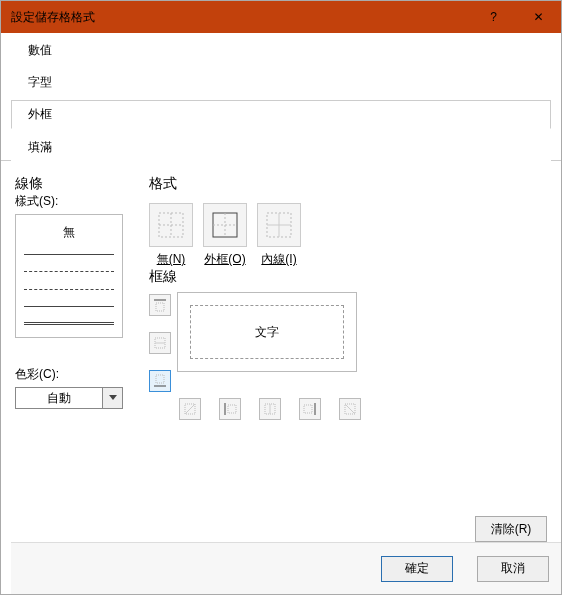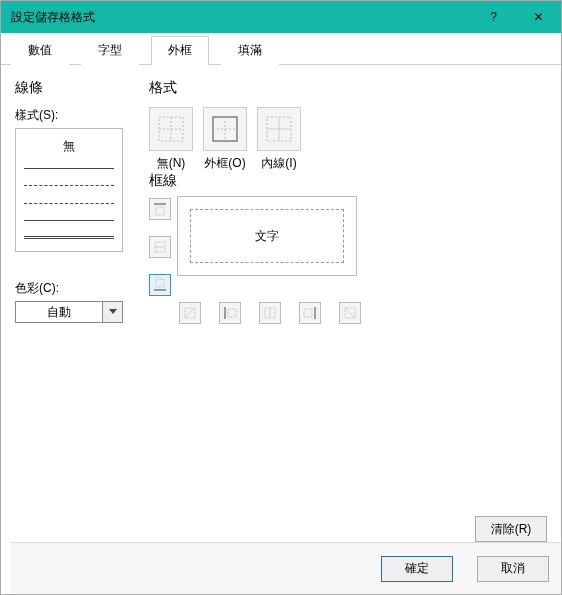--- a/index.html
+++ b/index.html
@@ -13,33 +13,34 @@
     height: 595px;
     border: 1px solid #aaa;
     position: relative;
     overflow: hidden;
   }
   .titlebar {
     height: 32px;
     display: flex;
     align-items: center;
     padding: 0 0 0 10px;
-    background: #14b8a6;
+    background: #c2410c;
   }
   .titlebar .title { flex: 1; }
   .tb-btn {
     width: 45px; height: 32px;
     display: flex; align-items: center; justify-content: center;
     font-family: "Segoe UI Symbol", sans-serif;
   }
   .tabs {
     display: flex;
     padding: 2px 10px 0 10px;
     border-bottom: 1px solid #ccc;
-    gap: 12px;
+    gap: 4px;
+    flex-direction: column;
   }
   .tab {
     padding: 5px 16px;
     border: 1px solid transparent;
     border-bottom: none;
     position: relative;
     top: 1px;
     background: #fff;
     cursor: default;
   }
@@ -50,21 +51,21 @@
   .content {
     padding: 14px 14px 0 14px;
     display: flex;
     gap: 18px;
   }
   .section-head {
     font-size: 14px;
   }
   .left-col { width: 116px; }
   .right-col { flex: 1; }
-  .style-label { margin-top: 10px; }
+  .style-label { }
   .style-box {
     border: 1px solid #bbb;
     width: 108px;
     height: 124px;
     margin-top: 4px;
     display: flex;
     flex-direction: column;
     justify-content: space-evenly;
     padding: 0 8px;
   }
@@ -87,21 +88,21 @@
     align-items: center;
   }
   .color-combo .txt { flex: 1; text-align: center; }
   .color-combo .arrow {
     width: 20px; height: 100%;
     border-left: 1px solid #888;
     display: flex; align-items: center; justify-content: center;
     background: #efefef;
   }
   .preset-row { margin-top: 10px; display: flex; gap: 10px; }
-  .preset { display: flex; flex-direction: column; align-items: center; gap: 4px; }
+  .preset { display: flex; flex-direction: column; align-items: center; gap: 4px; text-decoration: underline; }
   .preset-btn {
     width: 44px; height: 44px;
     border: 1px solid #ccc;
     background: #f4f4f4;
     display: flex; align-items: center; justify-content: center;
   }
   .preset-btn svg { display: block; }
   .border-area {
     margin-top: 0;
   }

